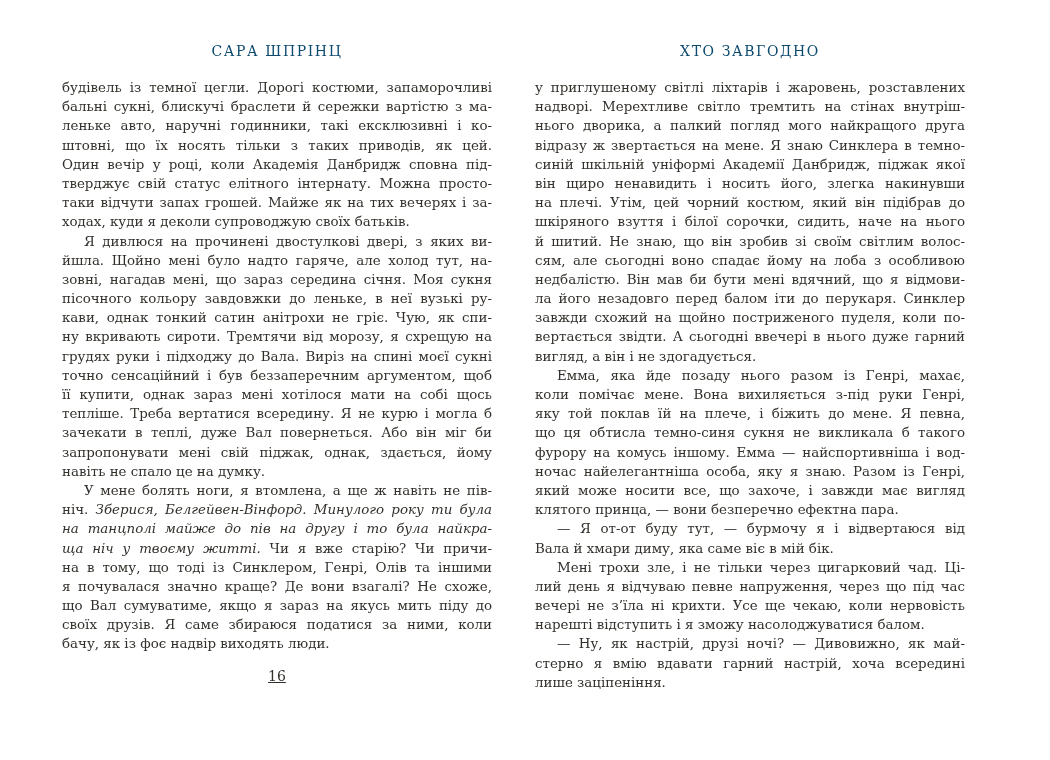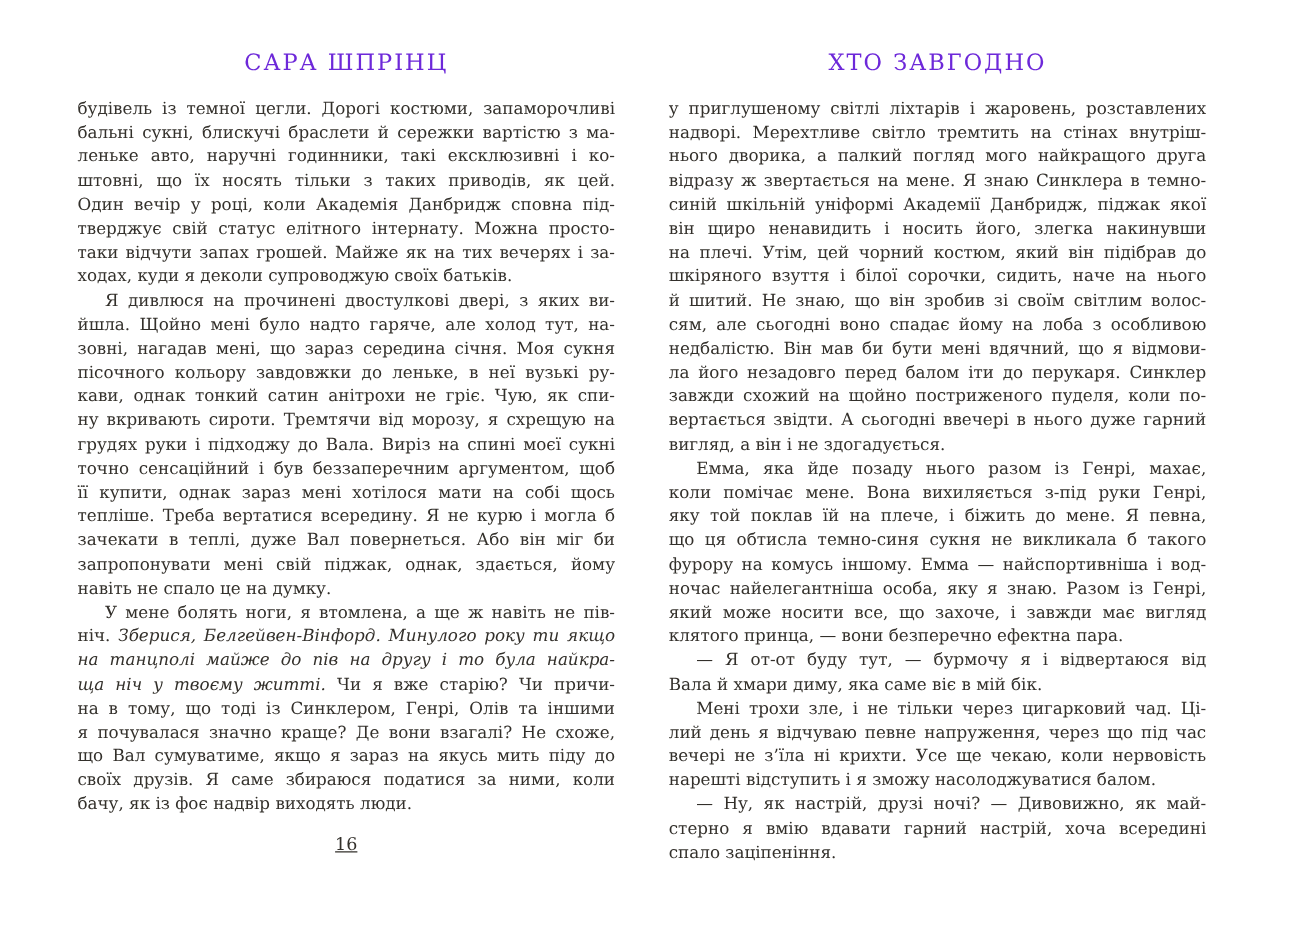--- a/index.html
+++ b/index.html
@@ -18,25 +18,25 @@
   }
   .page {
     position: absolute;
     top: 44px;
     width: 430px;
   }
   .page-left  { left: 62px; }
   .page-right { left: 535px; }
   .running-head {
     text-align: center;
-    font-size: 18px;
+    font-size: 14px;
     line-height: 14px;
     letter-spacing: 1.6px;
     margin-bottom: 20px;
-    color: #6d28d9;
+    color: #0c4a6e;
     white-space: nowrap;
   }
   .page-text {
     font-size: 13.4px;
     line-height: 19.2px;
     text-rendering: optimizeLegibility;
   }
   .para { margin: 0; }
   .line {
     text-align: justify;
@@ -84,21 +84,21 @@
           <div class="line"><span>грудях руки і підходжу до Вала. Виріз на спині моєї сукні</span></div>
           <div class="line"><span>точно сенсаційний і був беззаперечним аргументом, щоб</span></div>
           <div class="line"><span>її купити, однак зараз мені хотілося мати на собі щось</span></div>
           <div class="line"><span>тепліше. Треба вертатися всередину. Я не курю і могла б</span></div>
           <div class="line"><span>зачекати в теплі, дуже Вал повернеться. Або він міг би</span></div>
           <div class="line"><span>запропонувати мені свій піджак, однак, здається, йому</span></div>
           <div class="line last"><span>навіть не спало це на думку.</span></div>
         </div>
         <div class="para">
           <div class="line first"><span>У мене болять ноги, я втомлена, а ще ж навіть не пів-</span></div>
-          <div class="line"><span>ніч. </span><span class="it">Зберися, Белгейвен-Вінфорд. Минулого року ти якщо</span></div>
+          <div class="line"><span>ніч. </span><span class="it">Зберися, Белгейвен-Вінфорд. Минулого року ти була</span></div>
           <div class="line"><span class="it">на танцполі майже до пів на другу і то була найкра-</span></div>
           <div class="line"><span class="it">ща ніч у твоєму житті.</span><span> Чи я вже старію? Чи причи-</span></div>
           <div class="line"><span>на в тому, що тоді із Синклером, Генрі, Олів та іншими</span></div>
           <div class="line"><span>я почувалася значно краще? Де вони взагалі? Не схоже,</span></div>
           <div class="line"><span>що Вал сумуватиме, якщо я зараз на якусь мить піду до</span></div>
           <div class="line"><span>своїх друзів. Я саме збираюся податися за ними, коли</span></div>
           <div class="line last"><span>бачу, як із фоє надвір виходять люди.</span></div>
         </div>
       </div>
     <div class="page-number">16</div>
@@ -140,18 +140,18 @@
         </div>
         <div class="para">
           <div class="line first"><span>Мені трохи зле, і не тільки через цигарковий чад. Ці-</span></div>
           <div class="line"><span>лий день я відчуваю певне напруження, через що під час</span></div>
           <div class="line"><span>вечері не з’їла ні крихти. Усе ще чекаю, коли нервовість</span></div>
           <div class="line last"><span>нарешті відступить і я зможу насолоджуватися балом.</span></div>
         </div>
         <div class="para">
           <div class="line first"><span>— Ну, як настрій, друзі ночі? — Дивовижно, як май-</span></div>
           <div class="line"><span>стерно я вмію вдавати гарний настрій, хоча всередині</span></div>
-          <div class="line last"><span>спало заціпеніння.</span></div>
+          <div class="line last"><span>лише заціпеніння.</span></div>
         </div>
       </div>
   </div>
 
 </div>
 
 </body></html>

